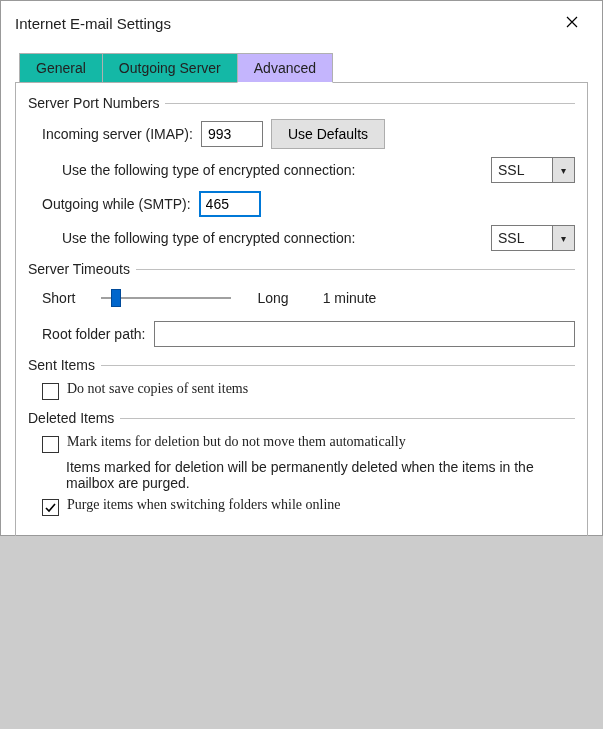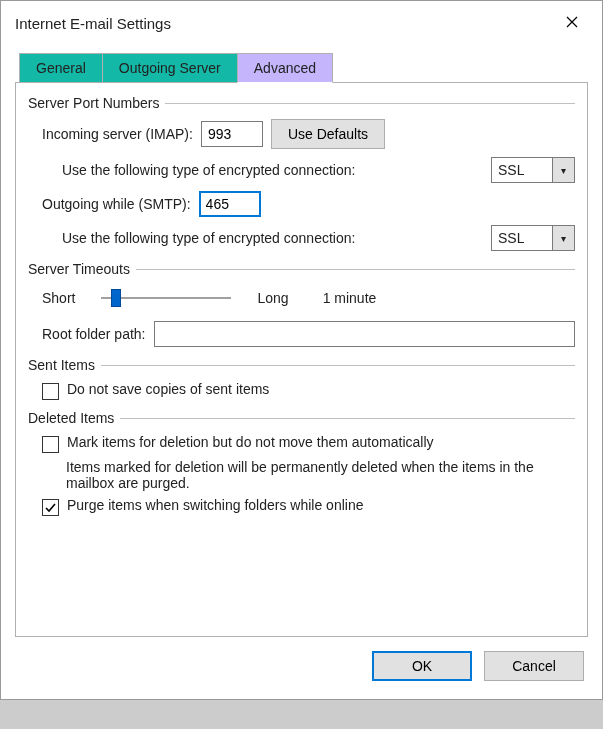--- a/index.html
+++ b/index.html
@@ -5,21 +5,21 @@
   * { box-sizing: border-box; }
   body {
     margin: 0;
     font-family: "Segoe UI", Tahoma, sans-serif;
     font-size: 14px;
     background: #ccc;
     color: #222;
   }
   .dialog {
     width: 603px;
-    height: 700px;
+    height: 536px;
     background: #fff;
     border: 1px solid #999;
     box-shadow: 0 4px 16px rgba(0,0,0,0.2);
     position: relative;
     display: flex;
     flex-direction: column;
   }
   .titlebar {
     display: flex;
     justify-content: space-between;
@@ -156,20 +156,21 @@
     background:#0066cc;
     border:1px solid #004a99;
     left: 10px;
   }
 
   .chk-row {
     display:flex;
     align-items:flex-start;
     gap:8px;
     margin: 6px 0 6px 14px;
+    font-family: Liberation Serif, serif;
   }
   .chkbox {
     width:17px; height:17px;
     border:1px solid #333;
     flex-shrink:0;
     margin-top:2px;
     display:flex; align-items:center; justify-content:center;
   }
   .chkbox.checked svg { display:block; }
   .chkbox svg { display:none; }

